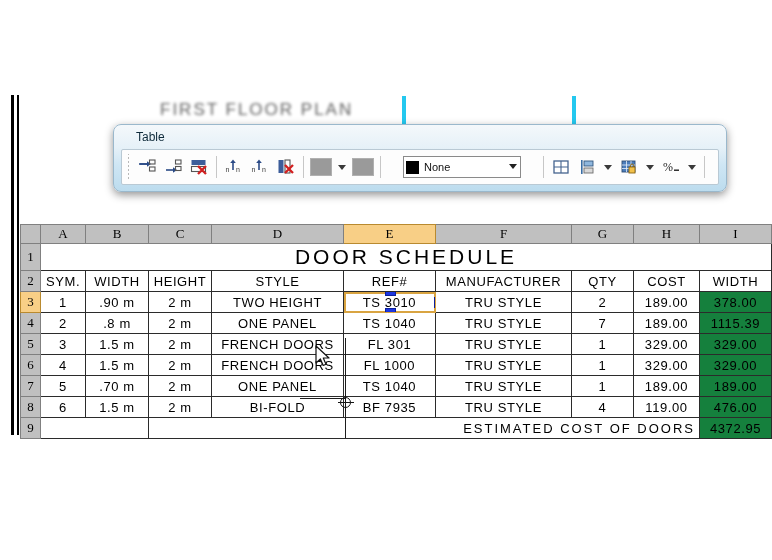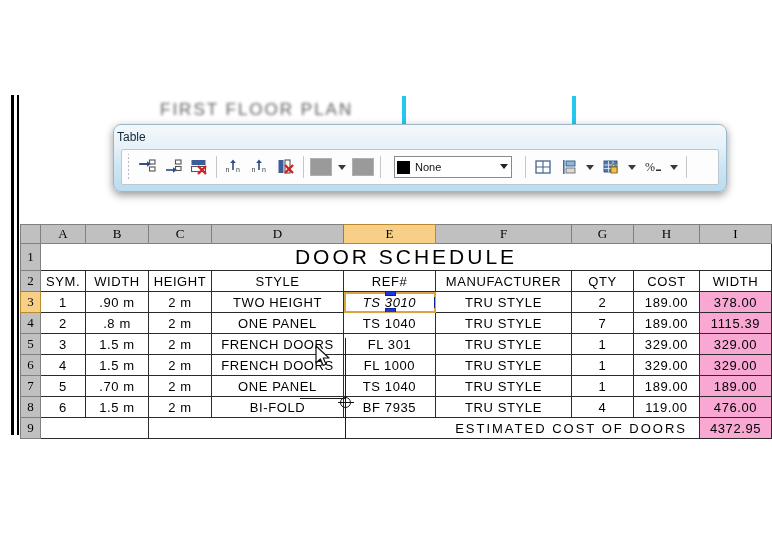--- a/index.html
+++ b/index.html
@@ -32,21 +32,21 @@
 
   
   #table-toolbar {
     position:absolute; left:113px; top:124px; width:614px; height:68px;
     border-radius:8px;
     background:linear-gradient(to bottom,#f4f8fb 0%,#e6f1f8 34%,#cfe6f4 60%,#bcdcee 100%);
     border:1px solid #9ab8cc;
     box-shadow:0 3px 9px rgba(0,0,0,.42);
   }
   #toolbar-title {
-    position:absolute; left:3px; top:5px;
+    position:absolute; left:22px; top:5px;
     font-size:12px; color:#0e2a3a;
   }
   #toolbar-strip {
     position:absolute; left:7px; top:24px; right:7px; height:36px;
     background:#fdfdfd;
     border:1px solid #b9c9d4;
     border-radius:2px;
     display:flex; align-items:center; padding:0 2px;
   }
   .grip-dots {
@@ -63,21 +63,21 @@
   .tb-sep.dbl { box-shadow:3px 0 0 -1px #c7c7c7; }
   .swatch-btn {
     width:22px; height:18px; border:1px solid #b0b0b0; background:#9a9a9a;
     margin:0 2px;
   }
   .caret {
     width:0;height:0;border-left:4px solid transparent;border-right:4px solid transparent;
     border-top:5px solid #3a3a3a; margin:0 4px;
   }
   #linetype-combo {
-    width:118px; height:22px; margin:0 9px;
+    width:118px; height:22px; margin:0 18px;
     border:1px solid #8a8a8a; background:#fff;
     display:flex; align-items:center; padding:0 2px; position:relative;
   }
   #linetype-swatch { width:13px;height:13px;background:#000;margin-right:5px; }
   #linetype-value { font-size:11px; color:#111; }
   #linetype-caret {
     position:absolute; right:3px; top:7px;
     width:0;height:0;border-left:4px solid transparent;border-right:4px solid transparent;
     border-top:5px solid #222;
   }
@@ -103,26 +103,26 @@
 
   .cell {
     border:1px solid #2b2b2b; background:#fff; height:21px;
     font-family:"Liberation Sans", sans-serif;
     font-size:13px; color:#000; text-align:center;
     letter-spacing:.6px; white-space:nowrap; overflow:hidden;
   }
   .cell.title-cell {
     font-size:21px; letter-spacing:3px; height:27px; text-align:center;
   }
-  .cell.tot { background:#f9a8d4; }
+  .cell.tot { background:#15803d; }
   .cell.blank { }
-  .cell.sum { text-align:right; padding-right:12px; letter-spacing:2px; }
+  .cell.sum { text-align:right; padding-right:4px; letter-spacing:2px; }
 
   
-  #cell-e3 { position:relative; outline:2px solid #d9a441; outline-offset:-2px;font-style:italic; }
+  #cell-e3 { position:relative; outline:2px solid #d9a441; outline-offset:-2px; }
   .grip {
     position:absolute; width:11px; height:11px; background:#1c36e0;
     border:1px solid #0b1f9c; z-index:12;
   }
   #grip-right  { right:-10px; top:5px; }
   #grip-top    { left:50%; margin-left:-5px; top:-7px; }
   #grip-bottom { left:50%; margin-left:-5px; bottom:-7px; }
 
   
   #osnap-node {

